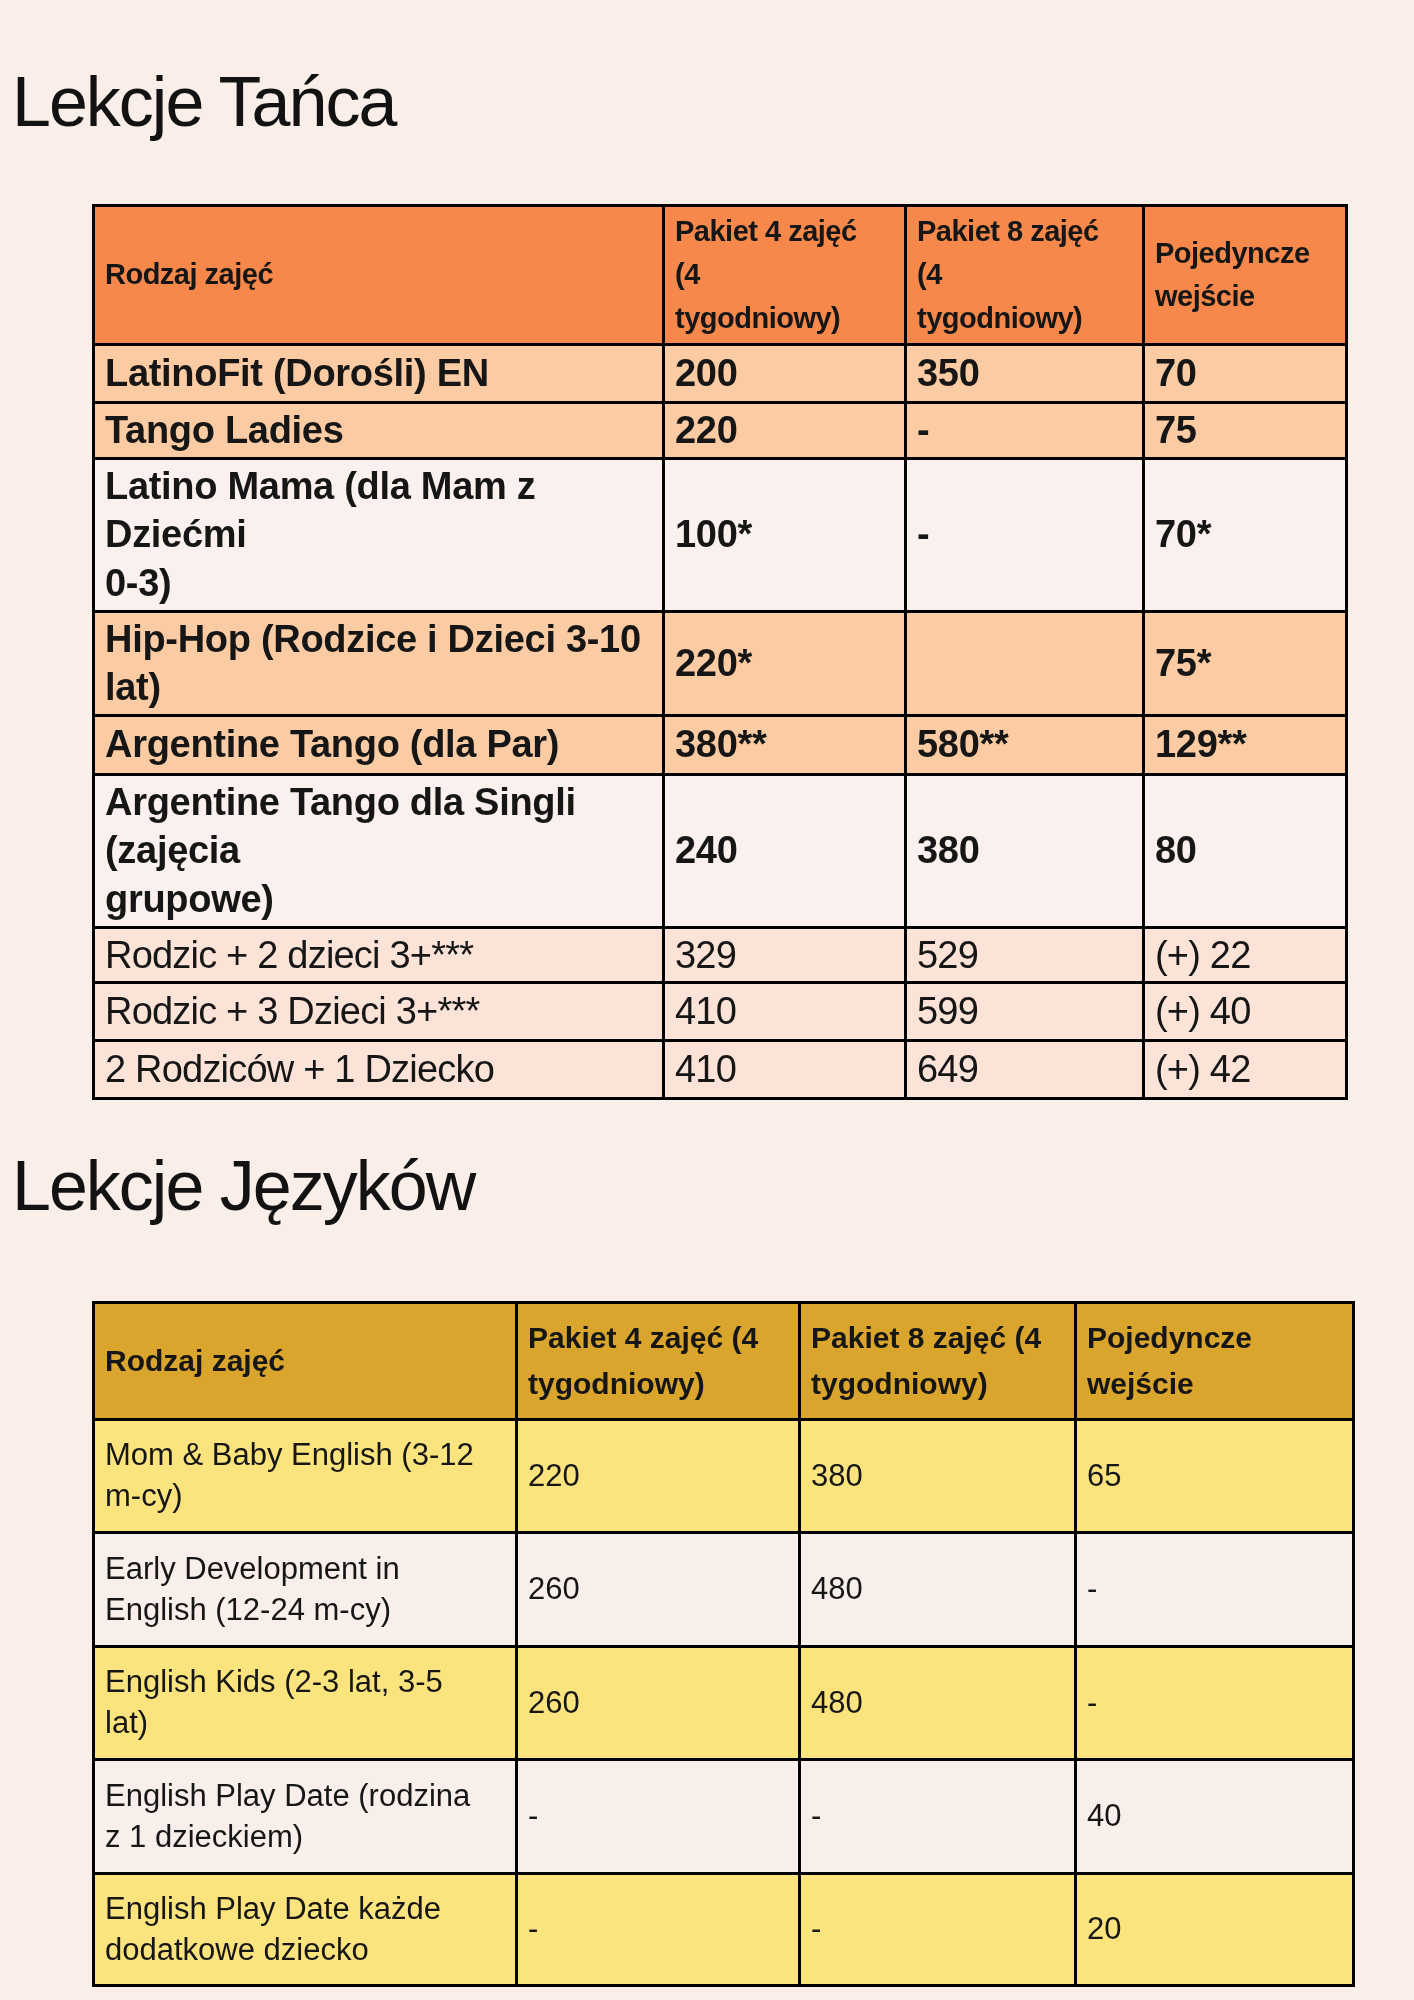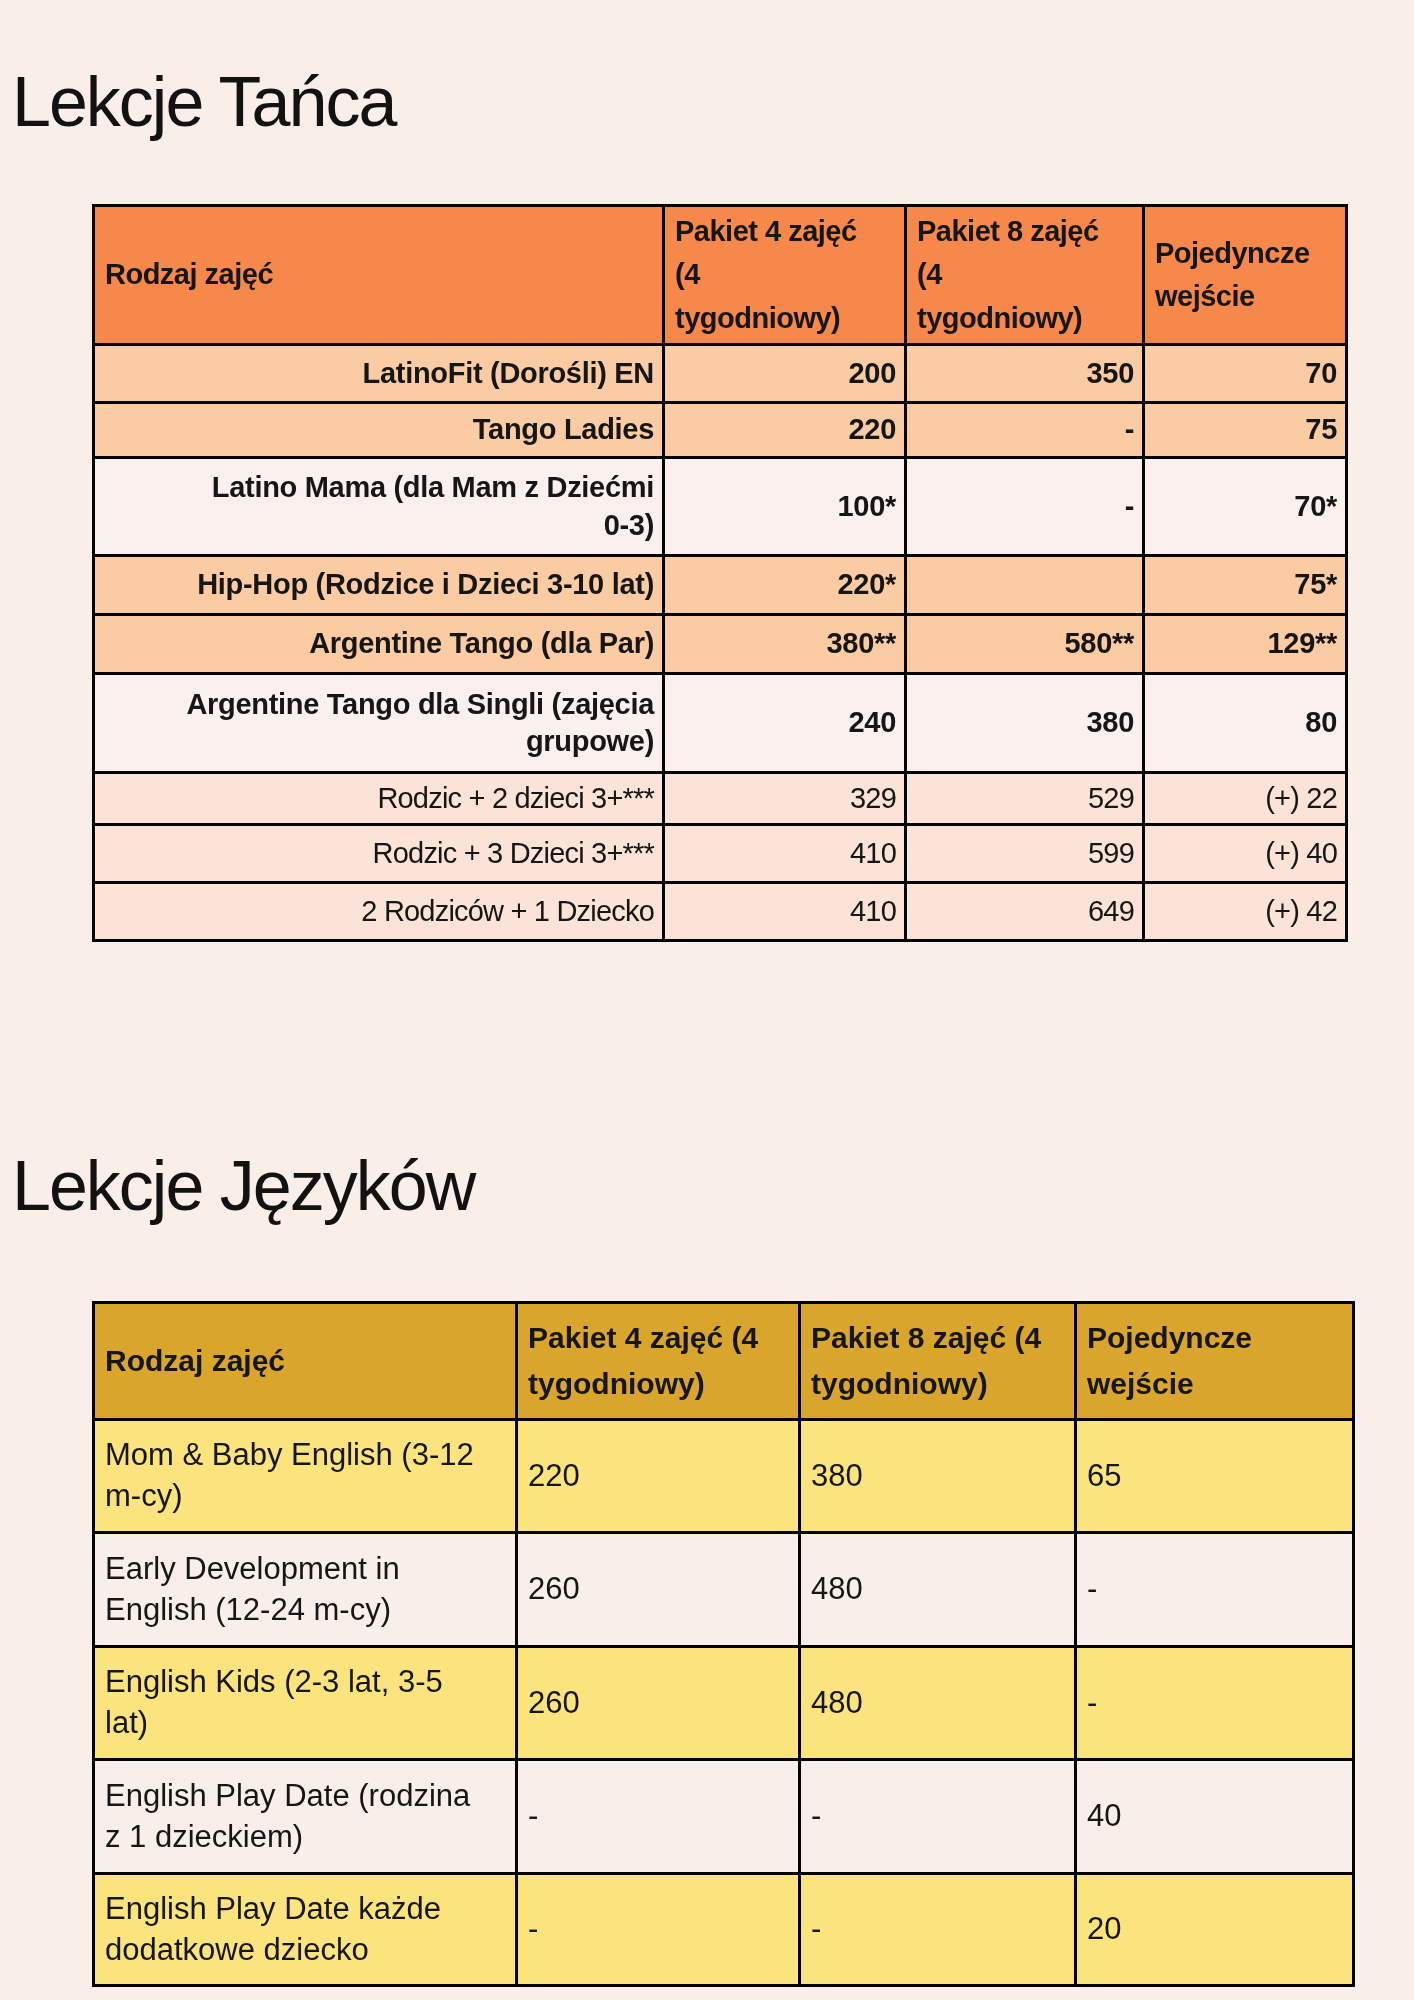--- a/index.html
+++ b/index.html
@@ -33,23 +33,22 @@
   .wrap{white-space:pre-line;}
 
   
   #dance-table{left:92px;top:204px;width:1253px;}
   #dance-table th{
     background:var(--t1_header,#F6884B);
     font-size:29px;font-weight:700;line-height:1.5;
     letter-spacing:-0.5px;
   }
   #dance-table td{
-    font-size:29px;font-weight:600;line-height:1.28;
+    font-size:38px;font-weight:600;line-height:1.28;
     letter-spacing:-0.3px;
-    text-align:right;
   }
   #dance-table tr.peach td{background:var(--t1_peach,#FBCBA3);}
   #dance-table tr.light td{background:var(--t1_light,#FAF1EE);}
   #dance-table tr.pink  td{background:var(--t1_pink,#FCE3D8);}
   #dance-table tr.pink  td{font-weight:400;letter-spacing:-0.8px;}
 
   
   #language-table{left:92px;top:1301px;width:1260px;}
   #language-table th{
     background:var(--t2_header,#D9A52D);

